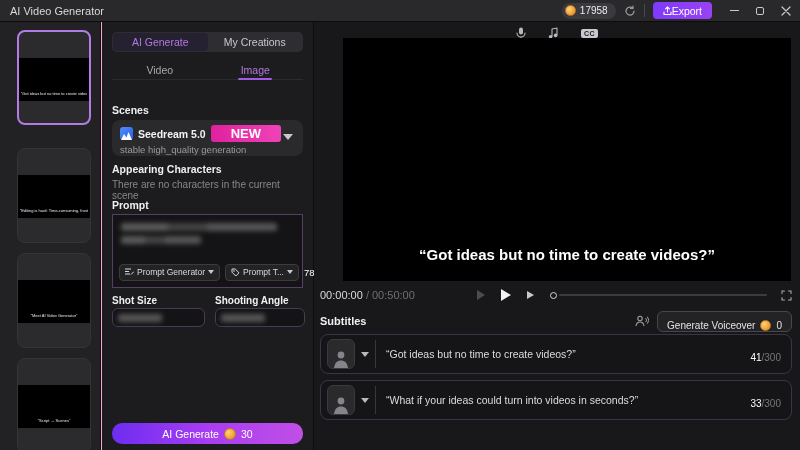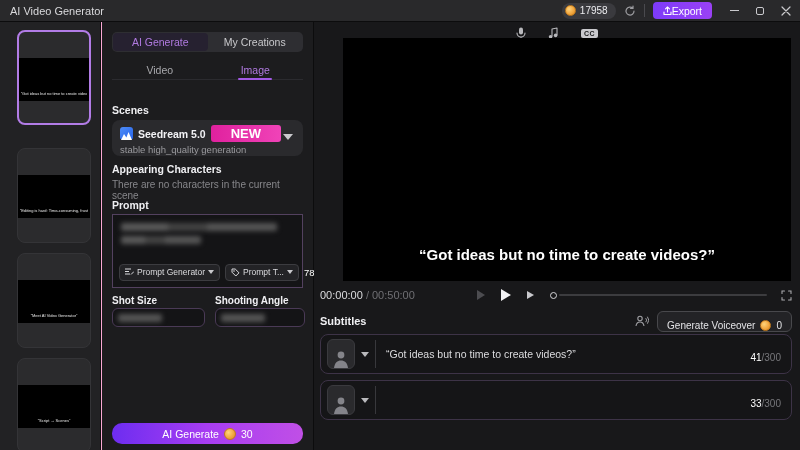--- a/index.html
+++ b/index.html
@@ -374,17 +374,18 @@
 
     <div class="sub-row row2">
       <div class="avatar">
         <svg width="20" height="20" viewBox="0 0 20 20">
             <circle cx="10" cy="7" r="3.4" fill="#84848a"></circle>
             <path d="M3 20c0.6-5 3.4-7.4 7-7.4s6.4 2.4 7 7.4z" fill="#84848a"></path>
           </svg>
       </div>
       <span class="row-chevron"></span>
       <span class="row-div"></span>
+      <span class="row-text">“What if your ideas could turn into videos in seconds?”</span>
       <span class="row-counter"><span class="cc-num">33</span><span class="cc-max">/300</span></span>
     </div>
 
   </div>
 </div>
 
 </body></html>

